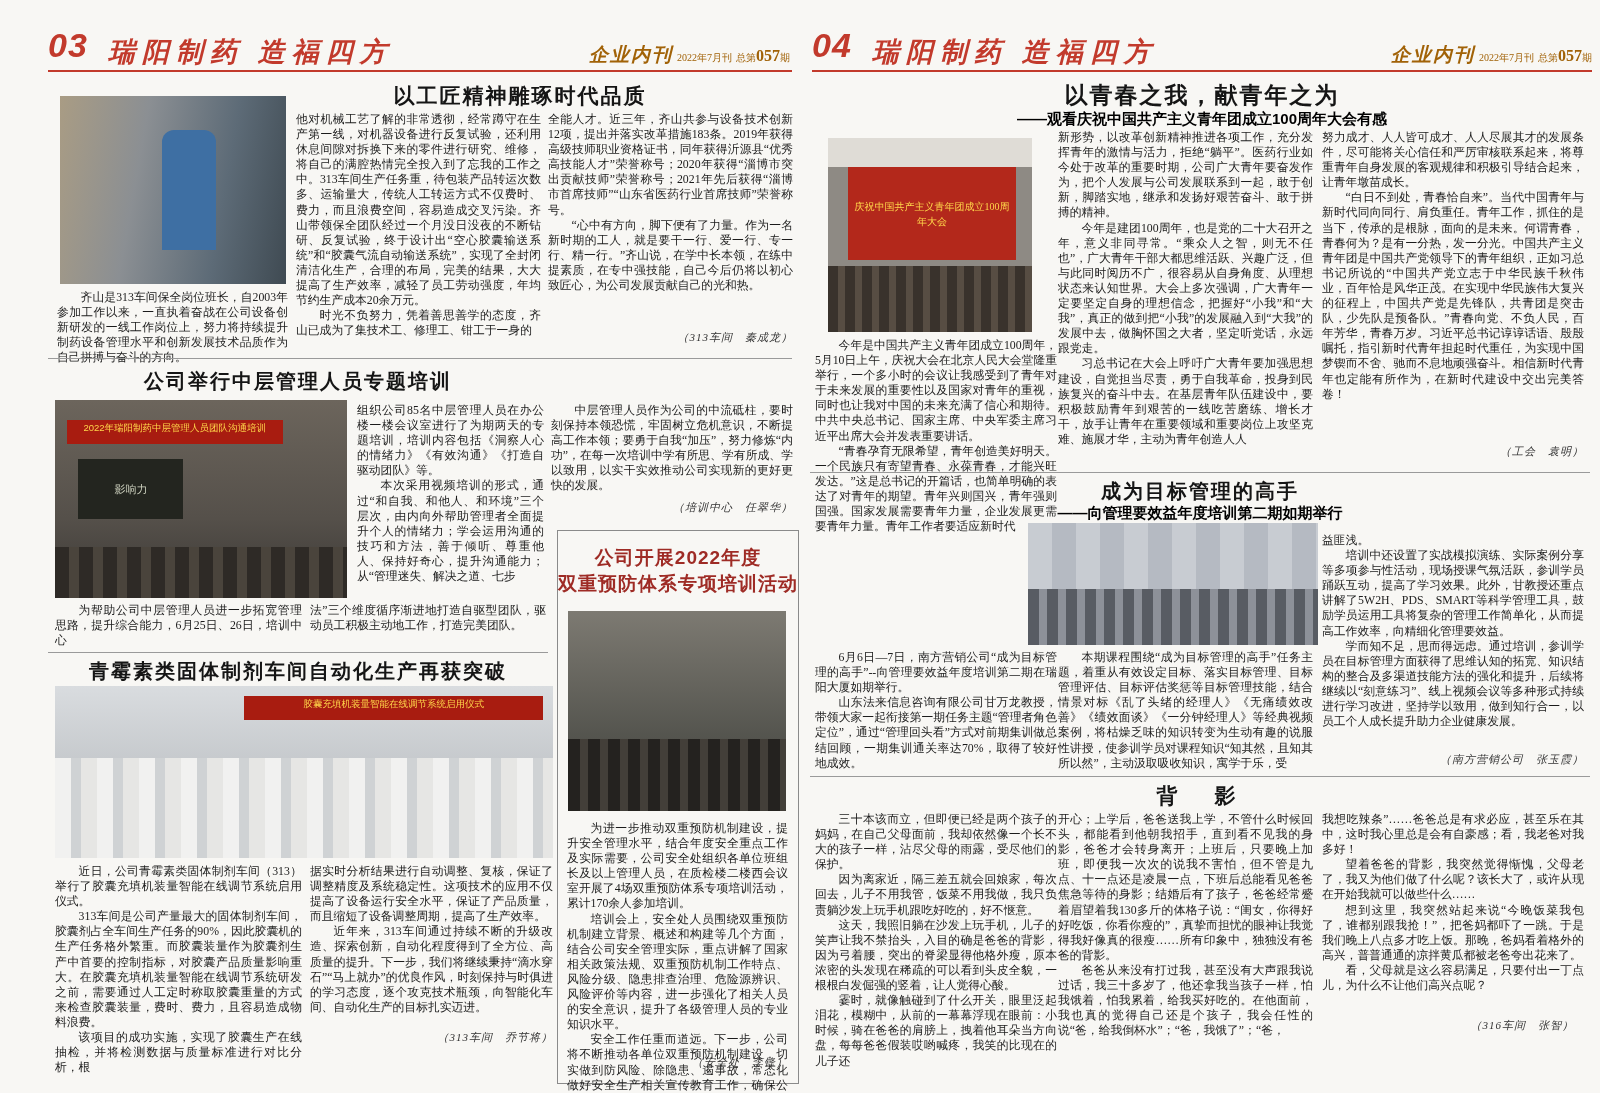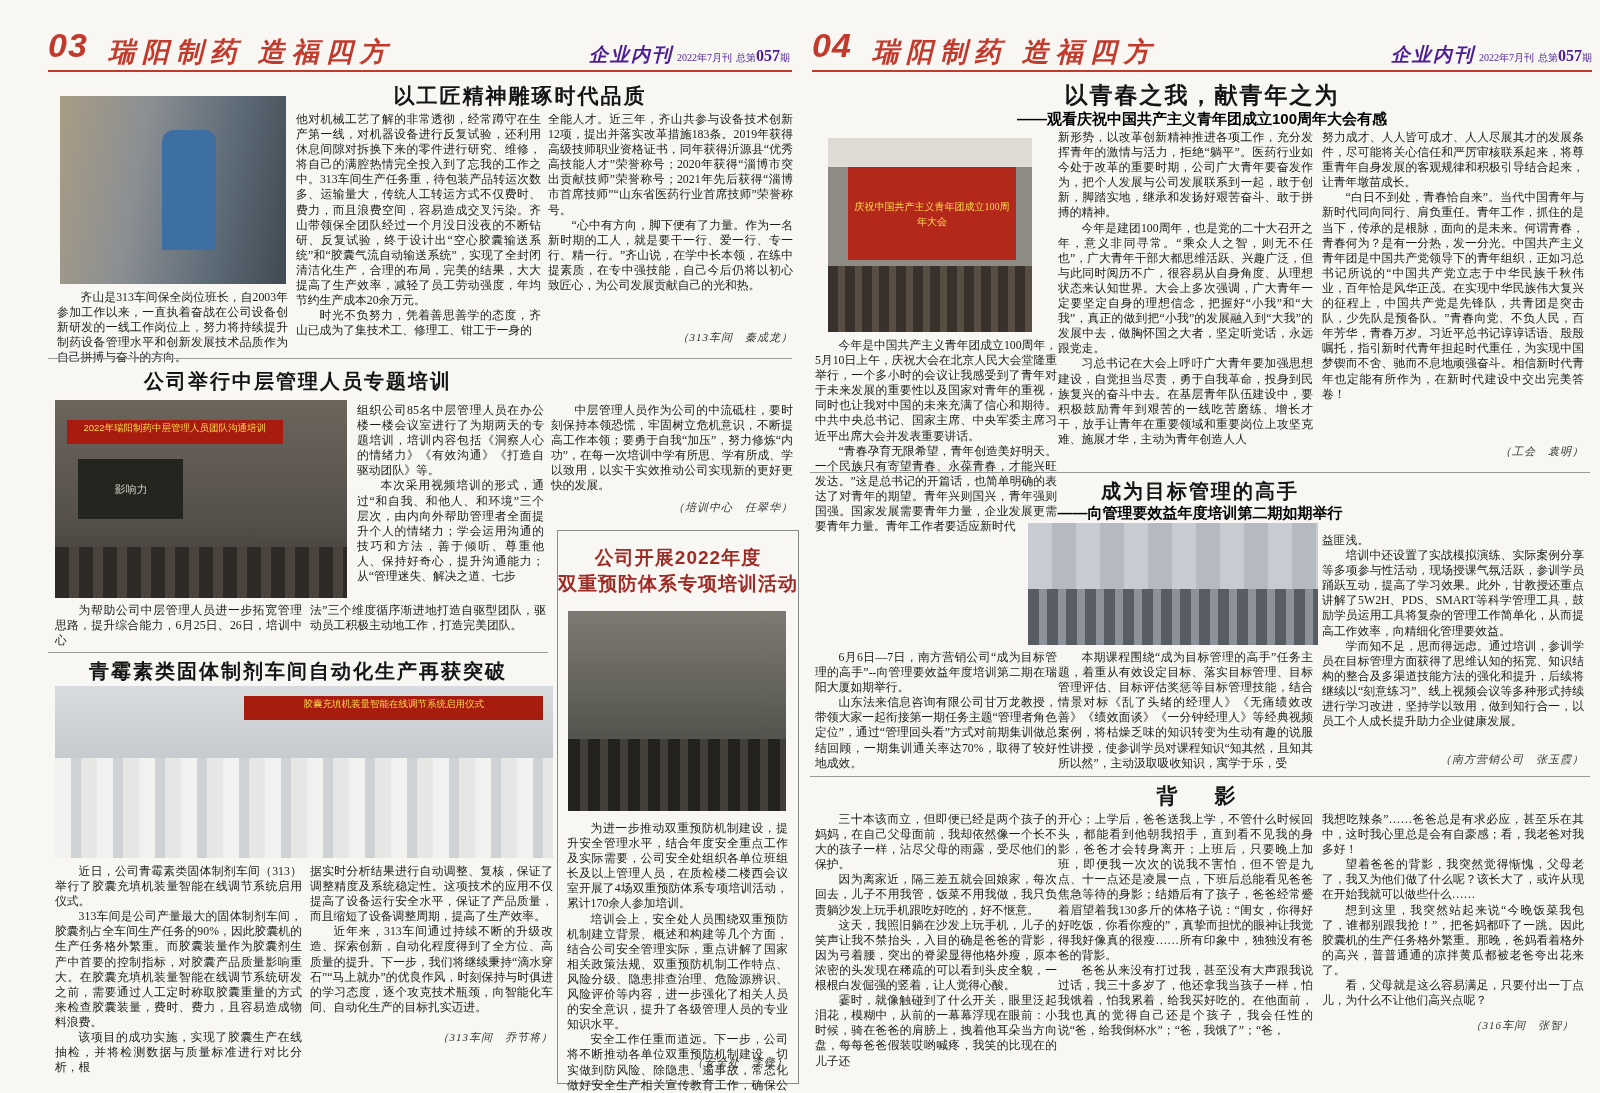--- a/index.html
+++ b/index.html
@@ -4,21 +4,21 @@
 <style>
   html,body{margin:0;padding:0;}
   body{width:1600px;height:1093px;background:#f8f7f4;position:relative;overflow:hidden;
        font-family:"Liberation Serif",serif;color:#1c1c1c;}
   .page{position:absolute;top:0;height:928px;width:800px;}
   
   .pnum{position:absolute;font-family:"Liberation Sans",sans-serif;font-weight:bold;
         font-size:34px;color:#c23a2c;font-style:italic;letter-spacing:1px;}
   .brand{position:absolute;font-weight:bold;font-size:27px;color:#c23a2c;font-style:italic;
          letter-spacing:7px;white-space:nowrap;}
-  .jinfo{position:absolute;color:#4c1d95;text-align:right;white-space:nowrap;}
+  .jinfo{position:absolute;color:#a16207;text-align:right;white-space:nowrap;}
   .jname{font-size:19px;font-weight:bold;font-style:italic;letter-spacing:2px;}
   .jsmall{font-size:10px;}
   .jnum{font-size:16px;font-weight:bold;}
   .rule{position:absolute;height:2px;background:#c23a2c;}
   .grule{position:absolute;height:1px;background:#9a9a9a;}
   
   .atitle{position:absolute;font-family:"Liberation Sans",sans-serif;font-weight:700;
           text-align:center;color:#151515;letter-spacing:2px;white-space:nowrap;}
   .asub{position:absolute;font-family:"Liberation Sans",sans-serif;font-weight:700;
         font-size:15px;text-align:center;color:#000000;white-space:nowrap;}
@@ -213,17 +213,17 @@
       <p>这天，我照旧躺在沙发上玩手机，儿子的笑声让我不禁抬头，入目的确是爸爸的背影，因为弓着腰，突出的脊梁显得他格外瘦，原本浓密的头发现在稀疏的可以看到头皮全貌，一根根白发倔强的竖着，让人觉得心酸。</p>
       <p>霎时，就像触碰到了什么开关，眼里泛起泪花，模糊中，从前的一幕幕浮现在眼前：小时候，骑在爸爸的肩膀上，拽着他耳朵当方向盘，每每爸爸假装哎哟喊疼，我笑的比现在的儿子还</p>
     </div>
   <div class="bcol cont" style="left:258px;top:812px;width:255px;">
       <p>开心；上学后，爸爸送我上学，不管什么时候回头，都能看到他朝我招手，直到看不见我的身影，爸爸才会转身离开；上班后，只要晚上加班，即便我一次次的说我不害怕，但不管是九点、十一点还是凌晨一点，下班后总能看见爸爸焦急等待的身影；结婚后有了孩子，爸爸经常蹙着眉望着我130多斤的体格子说：“闺女，你得好好吃饭，你看你瘦的”，真挚而担忧的眼神让我觉得我好像真的很瘦……所有印象中，独独没有爸爸的背影。</p>
       <p>爸爸从来没有打过我，甚至没有大声跟我说过话，我三十多岁了，他还拿我当孩子一样，怕我饿着，怕我累着，给我买好吃的。在他面前，我也真的觉得自己还是个孩子，我会任性的说“爸，给我倒杯水”；“爸，我饿了”；“爸，</p>
     </div>
   <div class="bcol cont" style="left:522px;top:812px;width:262px;">
       <p>我想吃辣条”……爸爸总是有求必应，甚至乐在其中，这时我心里总是会有自豪感；看，我老爸对我多好！</p>
       <p>望着爸爸的背影，我突然觉得惭愧，父母老了，我又为他们做了什么呢？该长大了，或许从现在开始我就可以做些什么……</p>
-      <p>想到这里，我突然站起来说“今晚饭菜我包了，谁都别跟我抢！”，把爸妈都吓了一跳。因此胶囊机的生产任务格外繁重。那晚，爸妈看着格外的高兴，普普通通的凉拌黄瓜都被老爸夸出花来了。</p>
+      <p>想到这里，我突然站起来说“今晚饭菜我包了，谁都别跟我抢！”，把爸妈都吓了一跳。于是我们晚上八点多才吃上饭。那晚，爸妈看着格外的高兴，普普通通的凉拌黄瓜都被老爸夸出花来了。</p>
       <p>看，父母就是这么容易满足，只要付出一丁点儿，为什么不让他们高兴点呢？</p>
     </div>
   <div class="byline" style="left:522px;top:1018px;width:252px;">（316车间　张智）</div>
 </div>
 
 </body></html>

